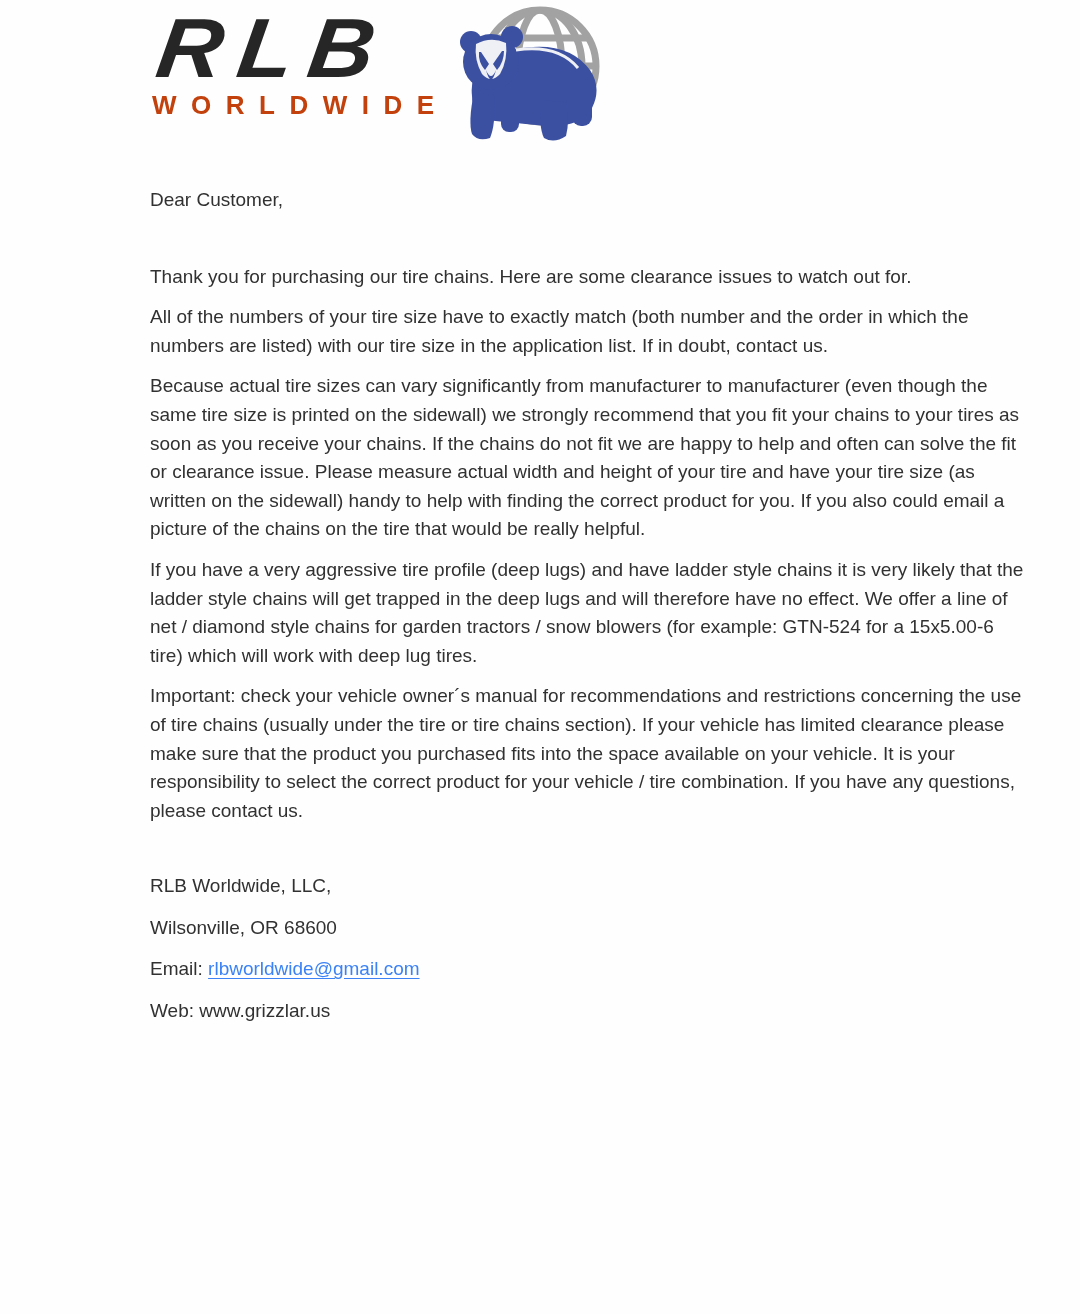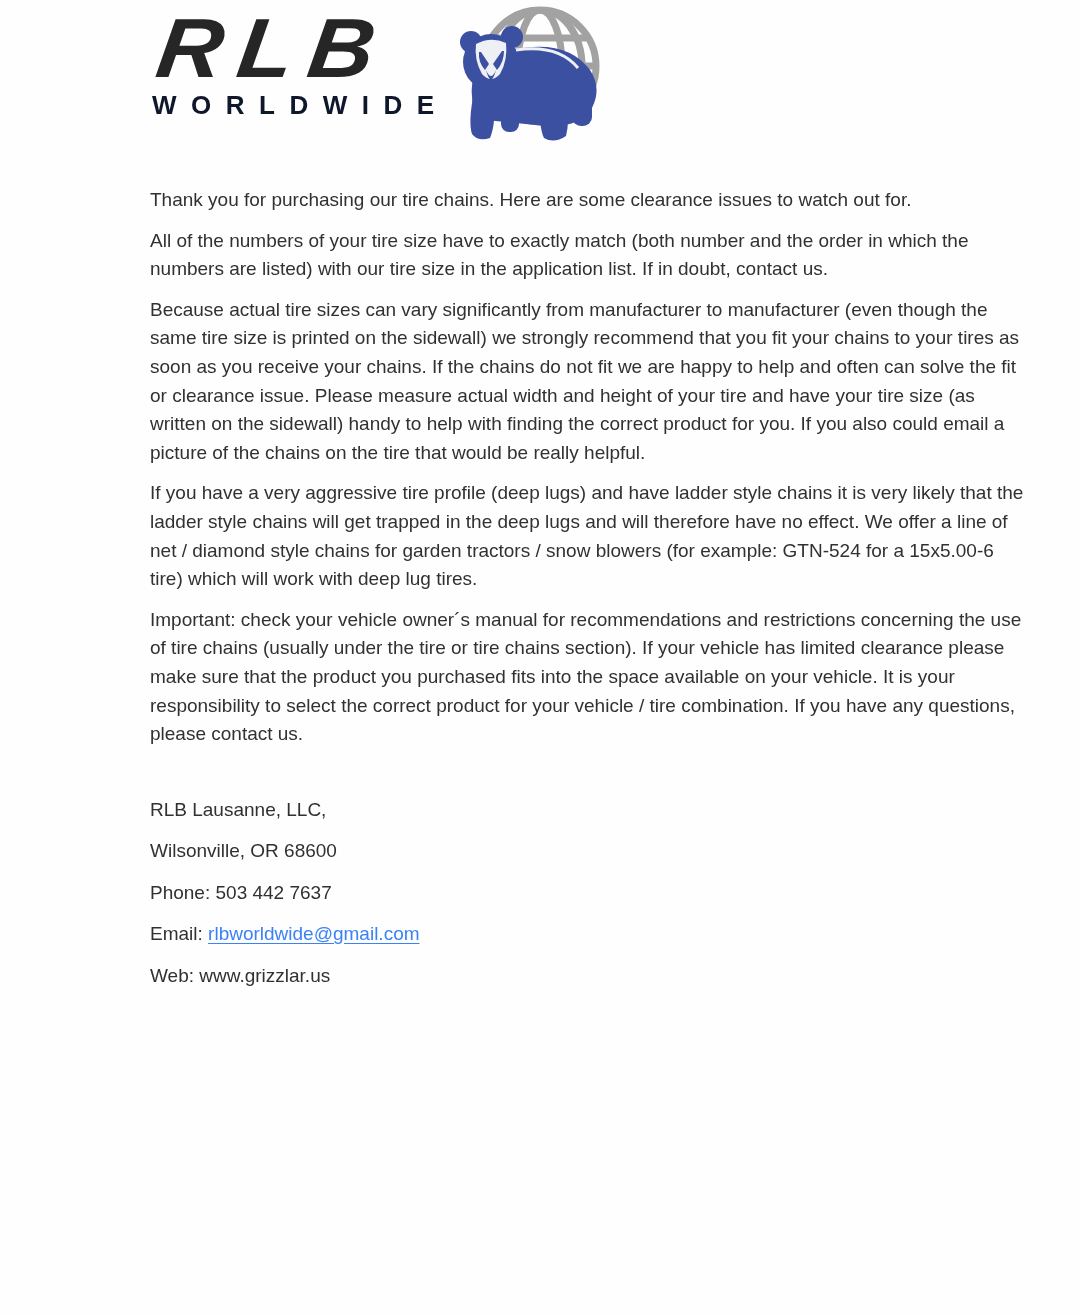--- a/index.html
+++ b/index.html
@@ -22,21 +22,21 @@
     font-size: 84px; font-weight: bold; font-style: italic;
     letter-spacing: 14px; color: #262626;
     transform: skewX(-8deg) scaleX(1.08);
     transform-origin: left bottom;
     line-height: 1.0;
     white-space: nowrap;
   }
   .logo-worldwide {
     position: absolute; left: 2px; top: 76px;
     font-size: 26px; font-weight: bold;
-    letter-spacing: 14.5px; color: #0f172a;
+    letter-spacing: 14.5px; color: #c2410c;
     white-space: nowrap;
   }
   .logo-art { position: absolute; left: 288px; top: -10px; width: 196px; height: 142px; }
 
   
   .content {
     position: absolute; left: 150px; top: 186px; width: 880px;
   }
   .content p {
     margin: 0 0 12px 0;
@@ -103,28 +103,28 @@
         <path d="M64 47 L55 60 L59 66 Q66 58 66 47 Z" fill="#3c50a2"></path>
 
         <path d="M48 66 Q53 78 58 66 Q56 74 53 76 Q50 74 48 66 Z" fill="#3c50a2"></path>
 
         <path d="M78 46 Q120 40 140 64" stroke="#eef0f6" stroke-width="3" fill="none"></path>
       </g>
     </svg>
   </header>
 
   <main class="content">
+    <p class="salutation">Dear Customer,</p>
     <p>Thank you for purchasing our tire chains.  Here are some clearance issues to watch out for.</p>
     <p>All of the numbers of your tire size have to exactly match (both number and the order in which the numbers are listed) with our tire size in the application list. If in doubt, contact us.</p>
     <p>Because actual tire sizes can vary significantly from manufacturer to manufacturer (even though the same tire size is printed on the sidewall) we strongly recommend that you fit your chains to your tires as soon as you receive your chains. If the chains do not fit we are happy to help and often can solve the fit or clearance issue. Please measure actual width and height of your tire and have your tire size (as written on the sidewall) handy to help with finding the correct product for you. If you also could email a picture of the chains on the tire that would be really helpful.</p>
     <p>If you have a very aggressive tire profile (deep lugs) and have ladder style chains it is very likely that the ladder style chains will get trapped in the deep lugs and will therefore have no effect. We offer a line of net / diamond style chains for garden tractors / snow blowers (for example: GTN-524 for a 15x5.00-6 tire) which will work with deep lug tires.</p>
     <p>Important: check your vehicle owner´s manual for recommendations and restrictions concerning the use of tire chains (usually under the tire or tire chains section). If your vehicle has limited clearance please make sure that the product you purchased fits into the space available on your vehicle.  It is your responsibility to select the correct product for your vehicle / tire combination. If you have any questions, please contact us.</p>
 
     <section class="contact">
-      <p>RLB Lausanne, LLC,</p>
+      <p>RLB Worldwide, LLC,</p>
       <p>Wilsonville, OR 68600</p>
-      <p><span>Phone: </span><span>503 442 7637</span></p>
       <p><span>Email: </span><a class="email-link">rlbworldwide@gmail.com</a></p>
       <p><span>Web: </span><span>www.grizzlar.us</span></p>
     </section>
   </main>
 
 </div>
 
 </body></html>

